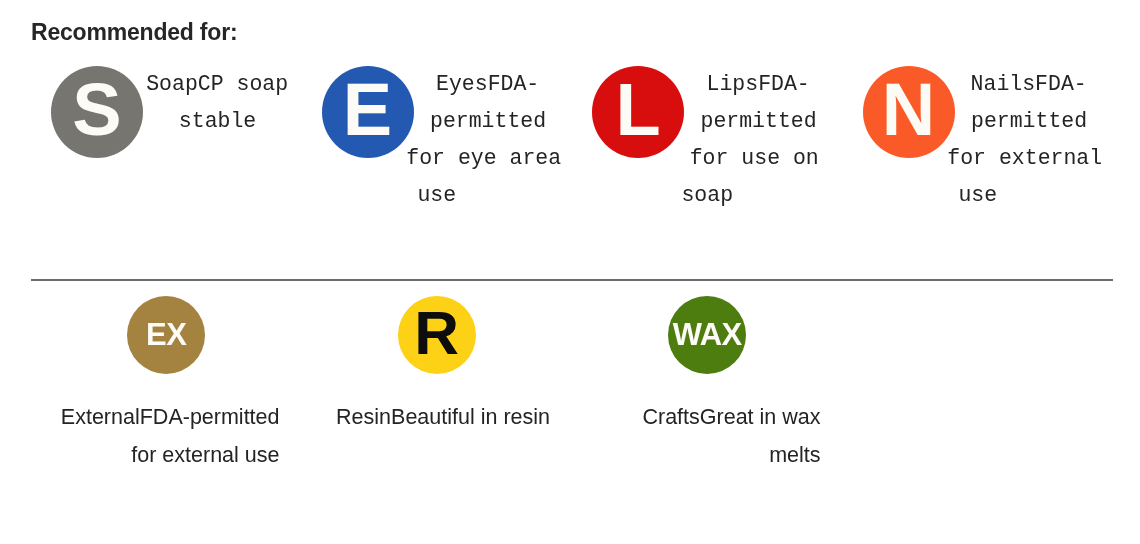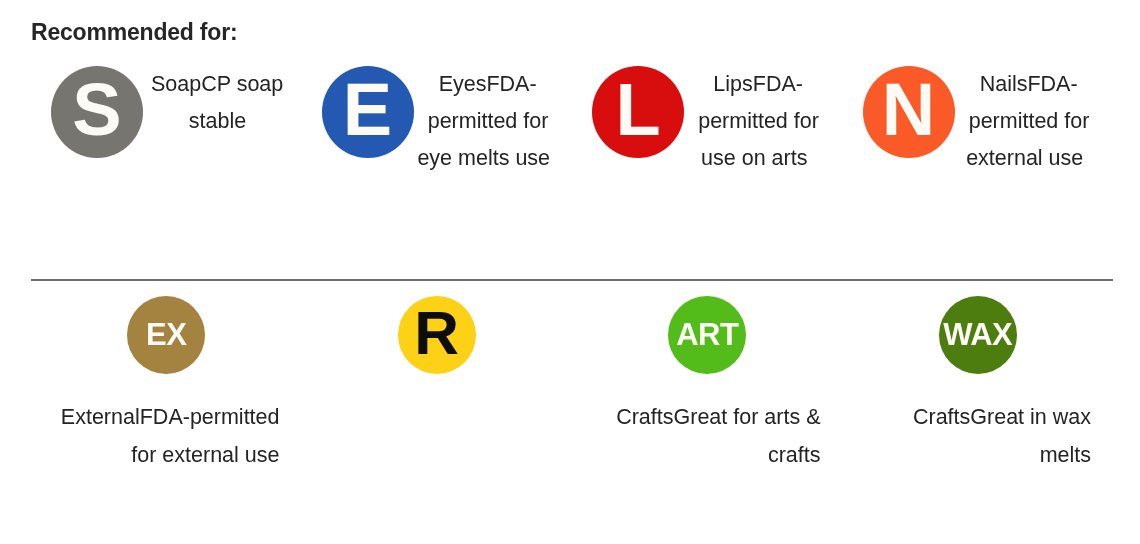--- a/index.html
+++ b/index.html
@@ -63,20 +63,21 @@
     margin-left: 12px;
     margin-right: 2px;
     margin-bottom: 0px;
     shape-outside: circle(50%);
   }
   .cell-float .caption {
     font-size: 21.5px;
     line-height: 37px;
     color: #242424;
     text-align: center;
+    font-family: Liberation Mono, monospace;
   }
 
   
   .cell-stack .badge {
     margin: 0 auto 24px auto;
   }
   .cell-stack .caption {
     font-size: 21.5px;
     line-height: 38px;
     color: #242424;
@@ -144,28 +145,28 @@
       <div class="badge badge-lg" style="background: rgb(119, 117, 111); color: rgb(253, 251, 246);">
         <span class="glyph">S</span>
       </div>
       <div class="caption">SoapCP soap stable</div>
     </div>
 
     <div class="cell cell-float">
       <div class="badge badge-lg" style="background: rgb(35, 89, 176); color: rgb(253, 251, 246);">
         <span class="glyph">E</span>
       </div>
-      <div class="caption">EyesFDA-permitted for eye melts use</div>
+      <div class="caption">EyesFDA-permitted for eye area use</div>
     </div>
 
     <div class="cell cell-float">
       <div class="badge badge-lg" style="background: rgb(216, 14, 14); color: rgb(253, 251, 246);">
         <span class="glyph">L</span>
       </div>
-      <div class="caption">LipsFDA-permitted for use on arts</div>
+      <div class="caption">LipsFDA-permitted for use on soap</div>
     </div>
 
     <div class="cell cell-float">
       <div class="badge badge-lg" style="background: rgb(250, 90, 40); color: rgb(253, 251, 246);">
         <span class="glyph">N</span>
       </div>
       <div class="caption">NailsFDA-permitted for external use</div>
     </div>
 
   </div>
@@ -178,28 +179,23 @@
       <div class="badge badge-sm badge-multi" style="background: rgb(164, 130, 63); color: rgb(253, 251, 246);">
         <span class="glyph">EX</span>
       </div>
       <div class="caption">ExternalFDA-permitted for external use</div>
     </div>
 
     <div class="cell cell-stack">
       <div class="badge badge-sm" style="background: rgb(252, 209, 22); color: rgb(13, 13, 13);">
         <span class="glyph">R</span>
       </div>
-    </div>
-
-    <div class="cell cell-stack">
-      <div class="badge badge-sm badge-multi" style="background: rgb(83, 188, 27); color: rgb(253, 251, 246);">
-        <span class="glyph">ART</span>
-      </div>
-      <div class="caption">CraftsGreat for arts &amp; crafts</div>
-    </div>
+      <div class="caption">ResinBeautiful in resin</div>
+    </div>
+
 
     <div class="cell cell-stack">
       <div class="badge badge-sm badge-multi" style="background: #4d7c0f; color: rgb(253, 251, 246);">
         <span class="glyph">WAX</span>
       </div>
       <div class="caption">CraftsGreat in wax melts</div>
     </div>
 
   </div>
 

